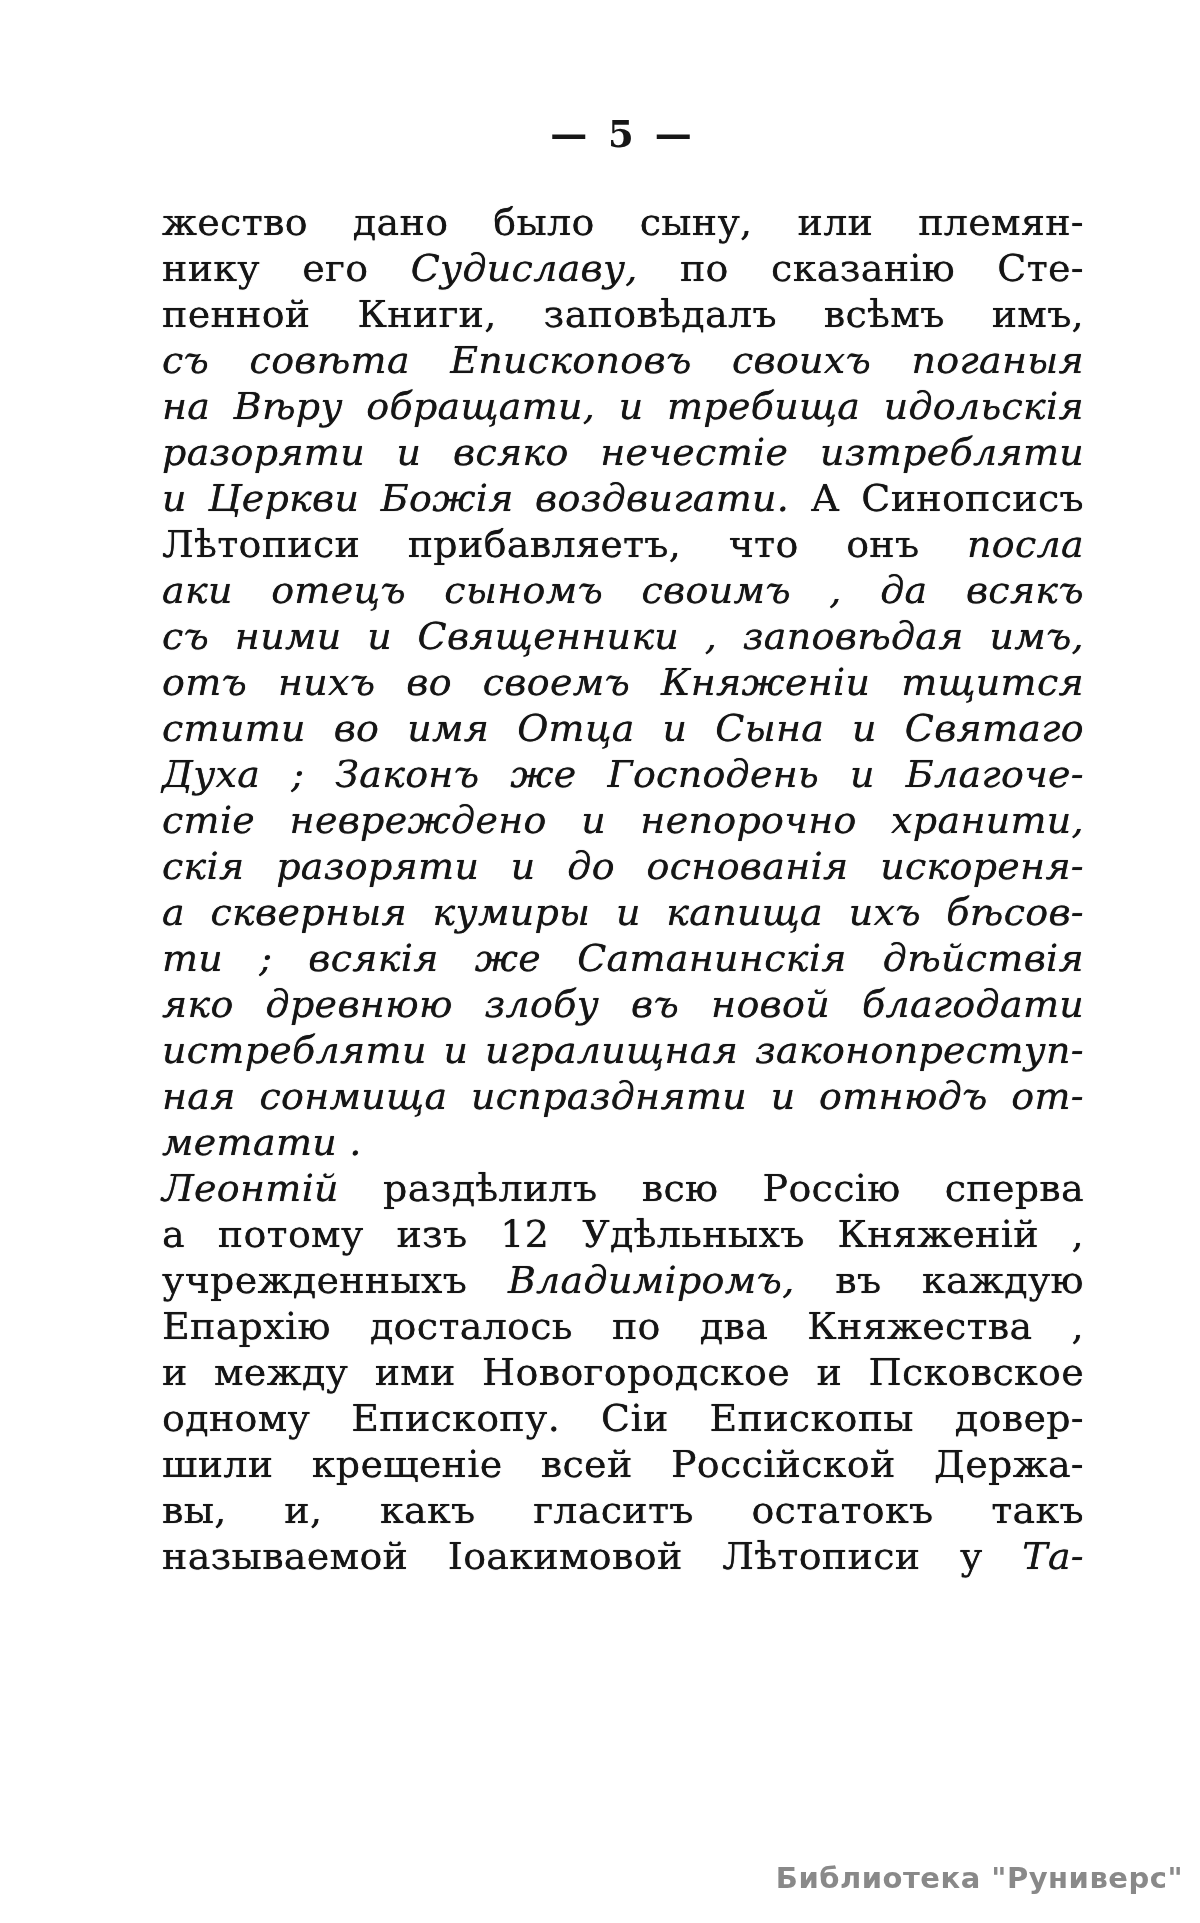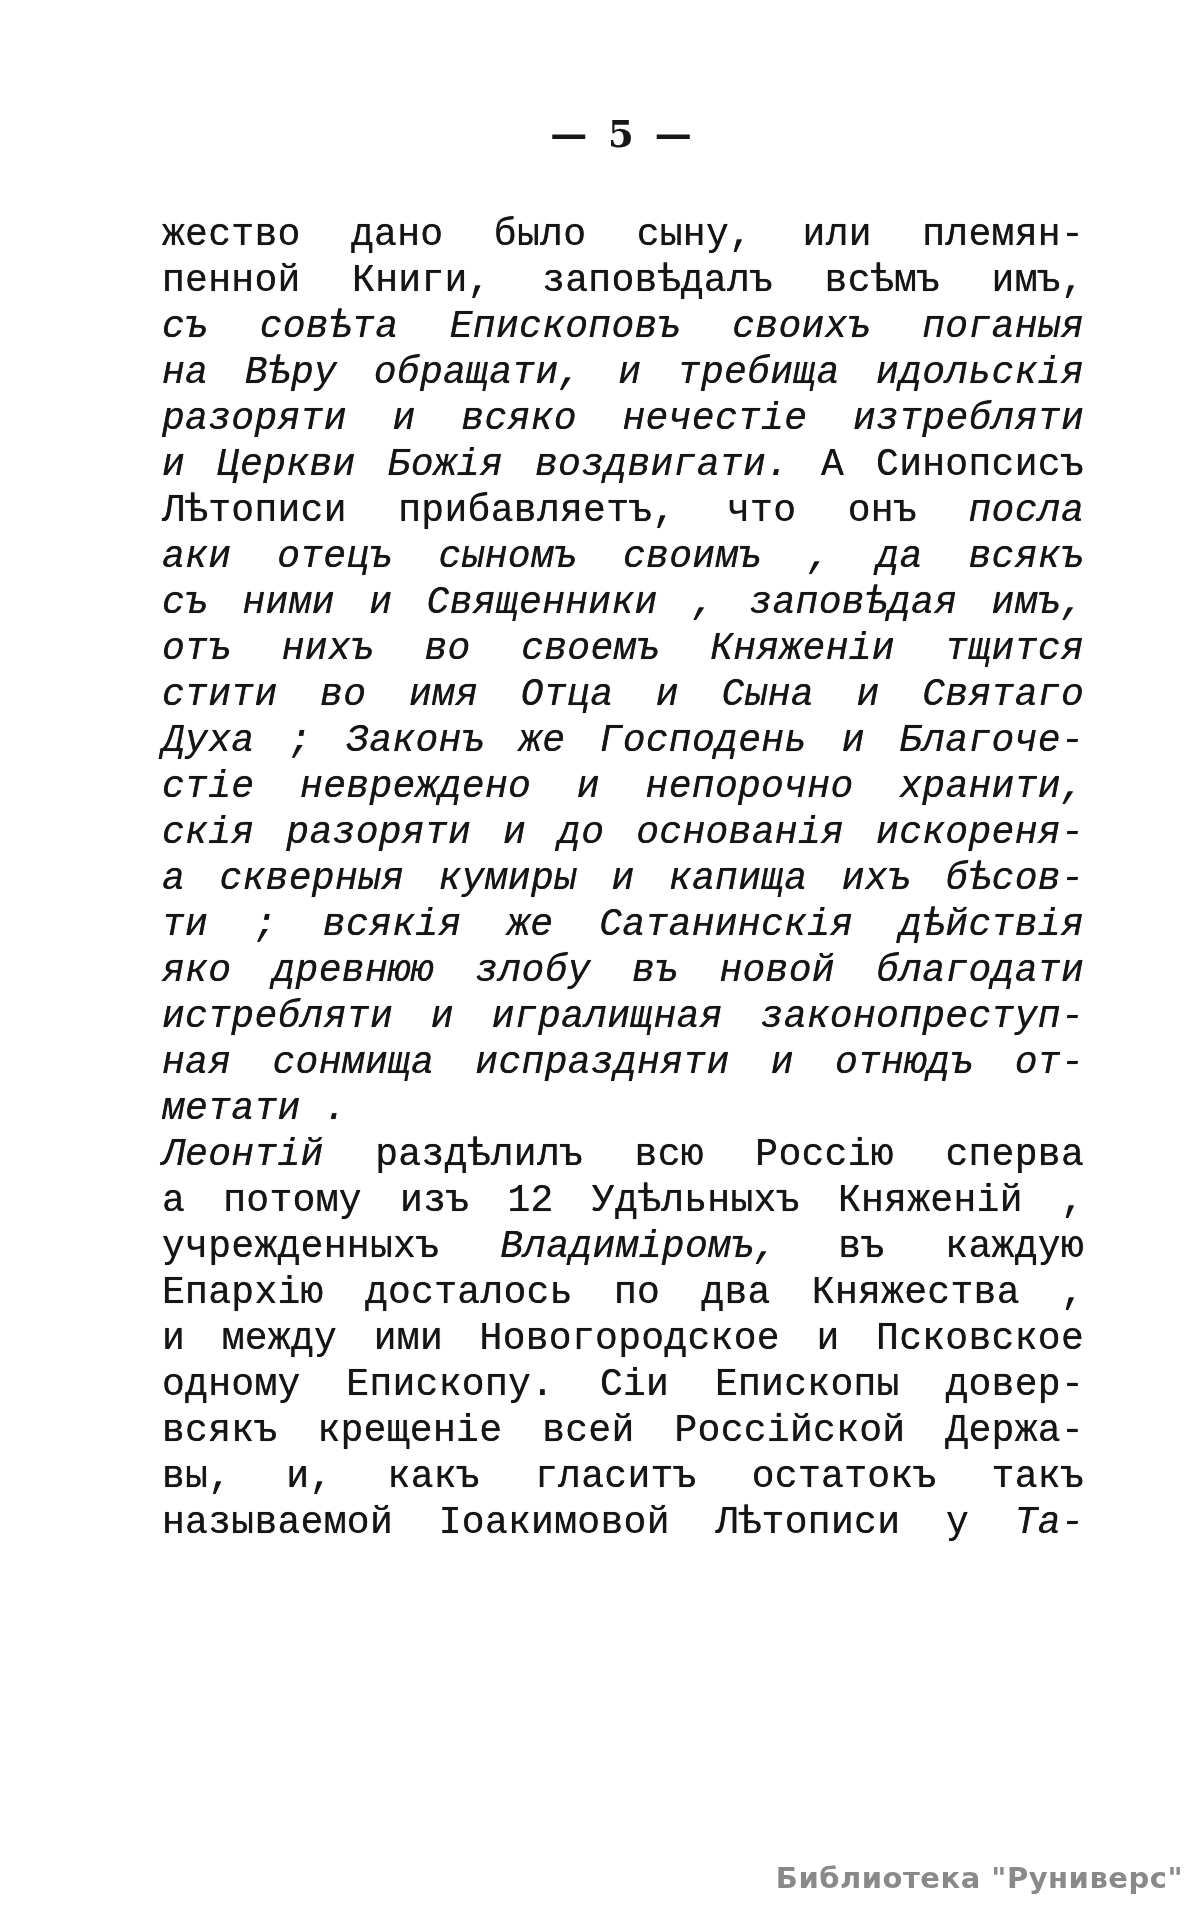--- a/index.html
+++ b/index.html
@@ -22,23 +22,22 @@
     width: 922px;
     text-align: center;
     font-size: 37px;
     font-weight: bold;
     letter-spacing: 4px;
     color: #161616;
   }
   .textblock {
     position: absolute;
     left: 162px;
-    top: 212px;
+    top: 199px;
     width: 922px;
-    font-family: Liberation Mono, monospace;
   }
   .line {
     font-size: 38px;
     line-height: 46px;
     height: 46px;
     color: #151515;
     text-align: justify;
     text-align-last: justify;
     white-space: nowrap;
     text-shadow: 0 0 0.7px #222;
@@ -64,20 +63,21 @@
   }
 </style>
 </head>
 <body>
 
 <div class="page">
   <div class="page-num">— 5 —</div>
 
   <div class="textblock">
       <div class="line"><span class="seg-regular">жество дано было сыну, или племян-</span></div>
+      <div class="line"><span class="seg-regular">нику его </span><span class="seg-italic">Судиславу,</span><span class="seg-regular"> по сказанію Сте-</span></div>
       <div class="line"><span class="seg-regular">пенной Книги, заповѣдалъ всѣмъ имъ,</span></div>
       <div class="line"><span class="seg-italic">съ совѣта Епископовъ своихъ поганыя</span></div>
       <div class="line"><span class="seg-italic">на Вѣру обращати, и требища идольскія</span></div>
       <div class="line"><span class="seg-italic">разоряти и всяко нечестіе изтребляти</span></div>
       <div class="line"><span class="seg-italic">и Церкви Божія воздвигати.</span><span class="seg-regular"> А Синопсисъ</span></div>
       <div class="line"><span class="seg-regular">Лѣтописи прибавляетъ, что онъ </span><span class="seg-italic">посла</span></div>
       <div class="line"><span class="seg-italic">аки отецъ сыномъ своимъ , да всякъ</span></div>
       <div class="line"><span class="seg-italic">съ ними и Священники , заповѣдая имъ,</span></div>
       <div class="line"><span class="seg-italic">отъ нихъ во своемъ Княженіи тщится</span></div>
       <div class="line"><span class="seg-italic">стити во имя Отца и Сына и Святаго</span></div>
@@ -89,19 +89,19 @@
       <div class="line"><span class="seg-italic">яко древнюю злобу въ новой благодати</span></div>
       <div class="line"><span class="seg-italic">истребляти и игралищная законопреступ-</span></div>
       <div class="line"><span class="seg-italic">ная сонмища испраздняти и отнюдъ от-</span></div>
       <div class="line no-justify"><span class="seg-italic">метати .</span></div>
       <div class="line"><span class="seg-italic">Леонтій</span><span class="seg-regular"> раздѣлилъ всю Россію сперва</span></div>
       <div class="line"><span class="seg-regular">а потому изъ 12 Удѣльныхъ Княженій ,</span></div>
       <div class="line"><span class="seg-regular">учрежденныхъ </span><span class="seg-italic">Владиміромъ,</span><span class="seg-regular"> въ каждую</span></div>
       <div class="line"><span class="seg-regular">Епархію досталось по два Княжества ,</span></div>
       <div class="line"><span class="seg-regular">и между ими Новогородское и Псковское</span></div>
       <div class="line"><span class="seg-regular">одному Епископу. Сіи Епископы довер-</span></div>
-      <div class="line"><span class="seg-regular">всякъ крещеніе всей Россійской Держа-</span></div>
+      <div class="line"><span class="seg-regular">шили крещеніе всей Россійской Держа-</span></div>
       <div class="line"><span class="seg-regular">вы, и, какъ гласитъ остатокъ такъ</span></div>
       <div class="line"><span class="seg-regular">называемой Іоакимовой Лѣтописи у </span><span class="seg-italic">Та-</span></div>
     </div>
 
   <div class="watermark">Библиотека "Руниверс"</div>
 </div>
 
 </body></html>

